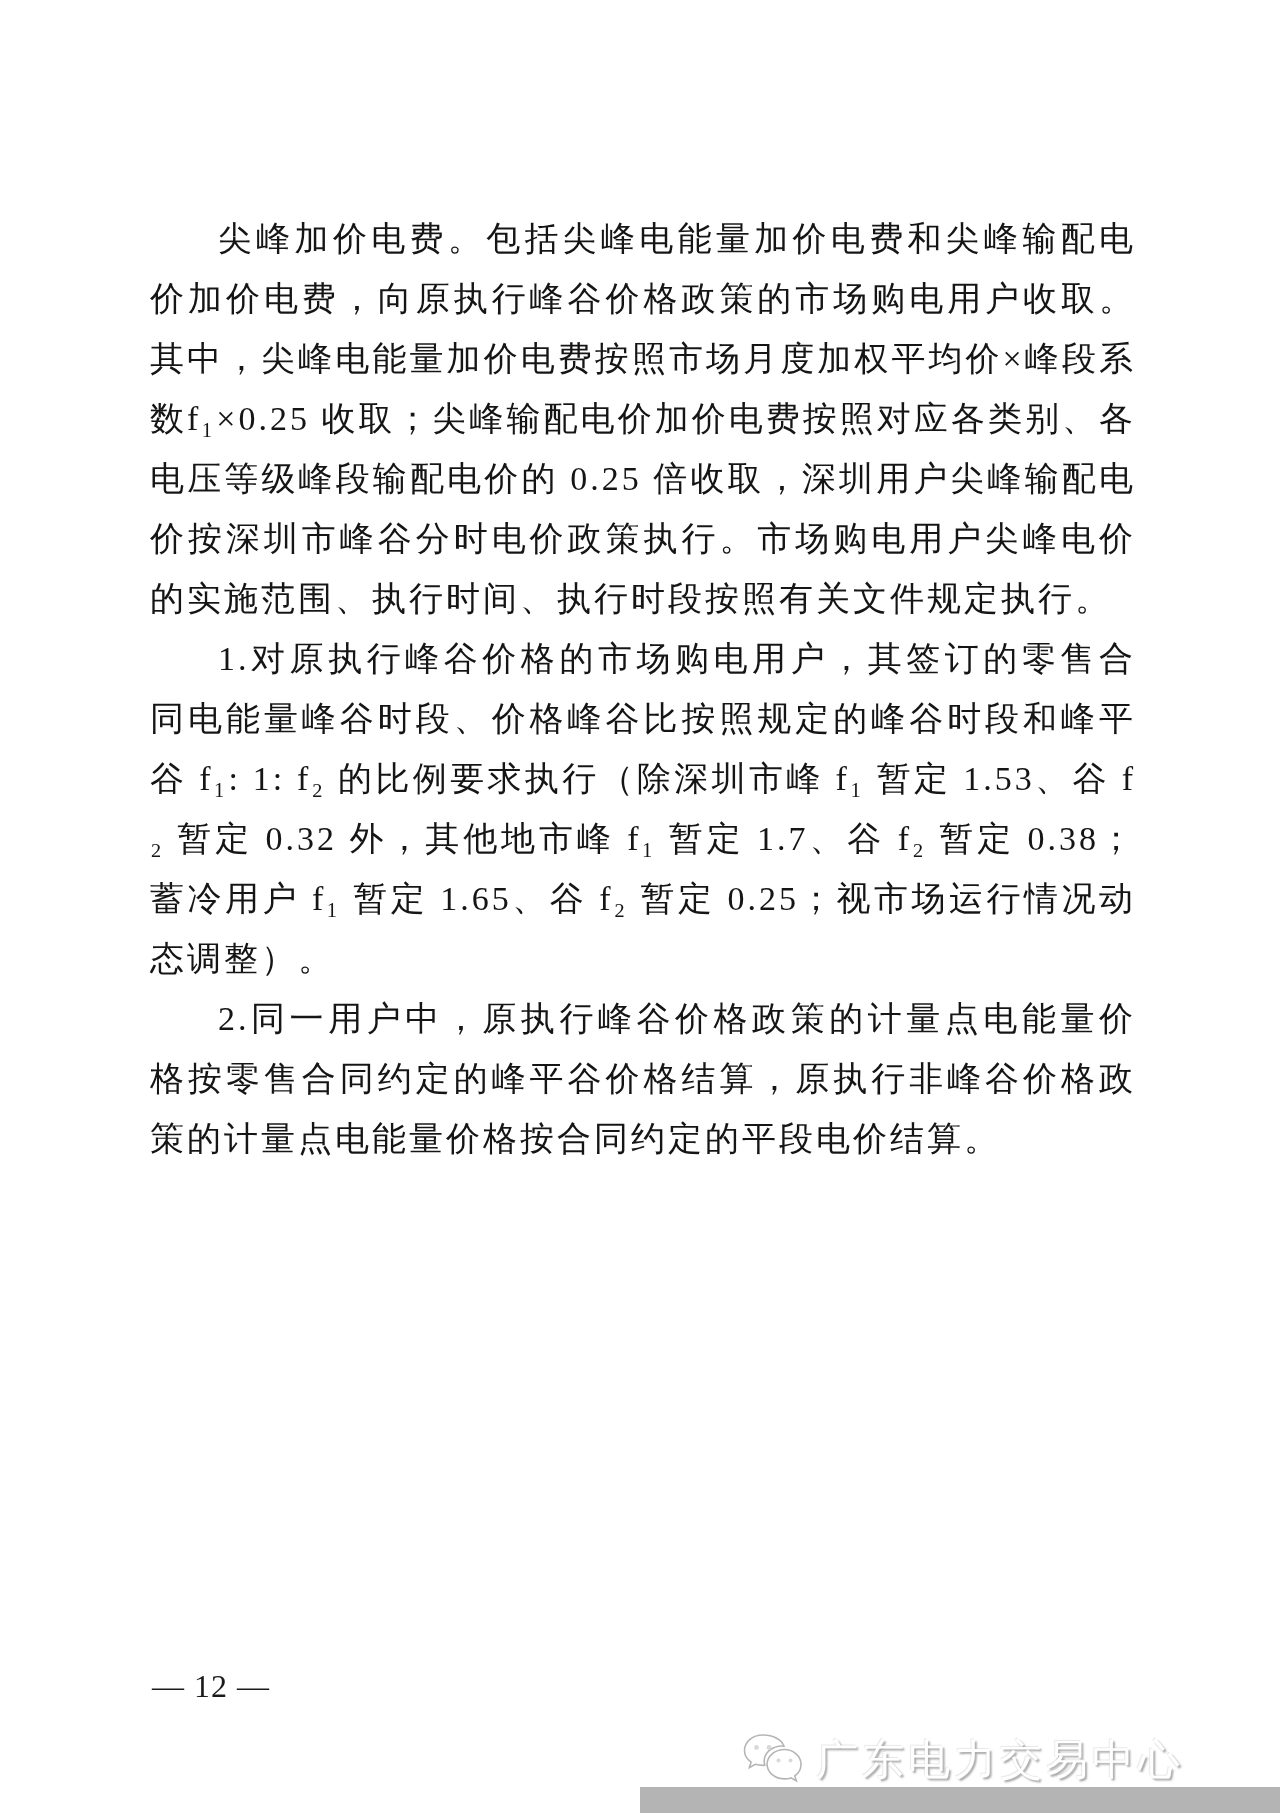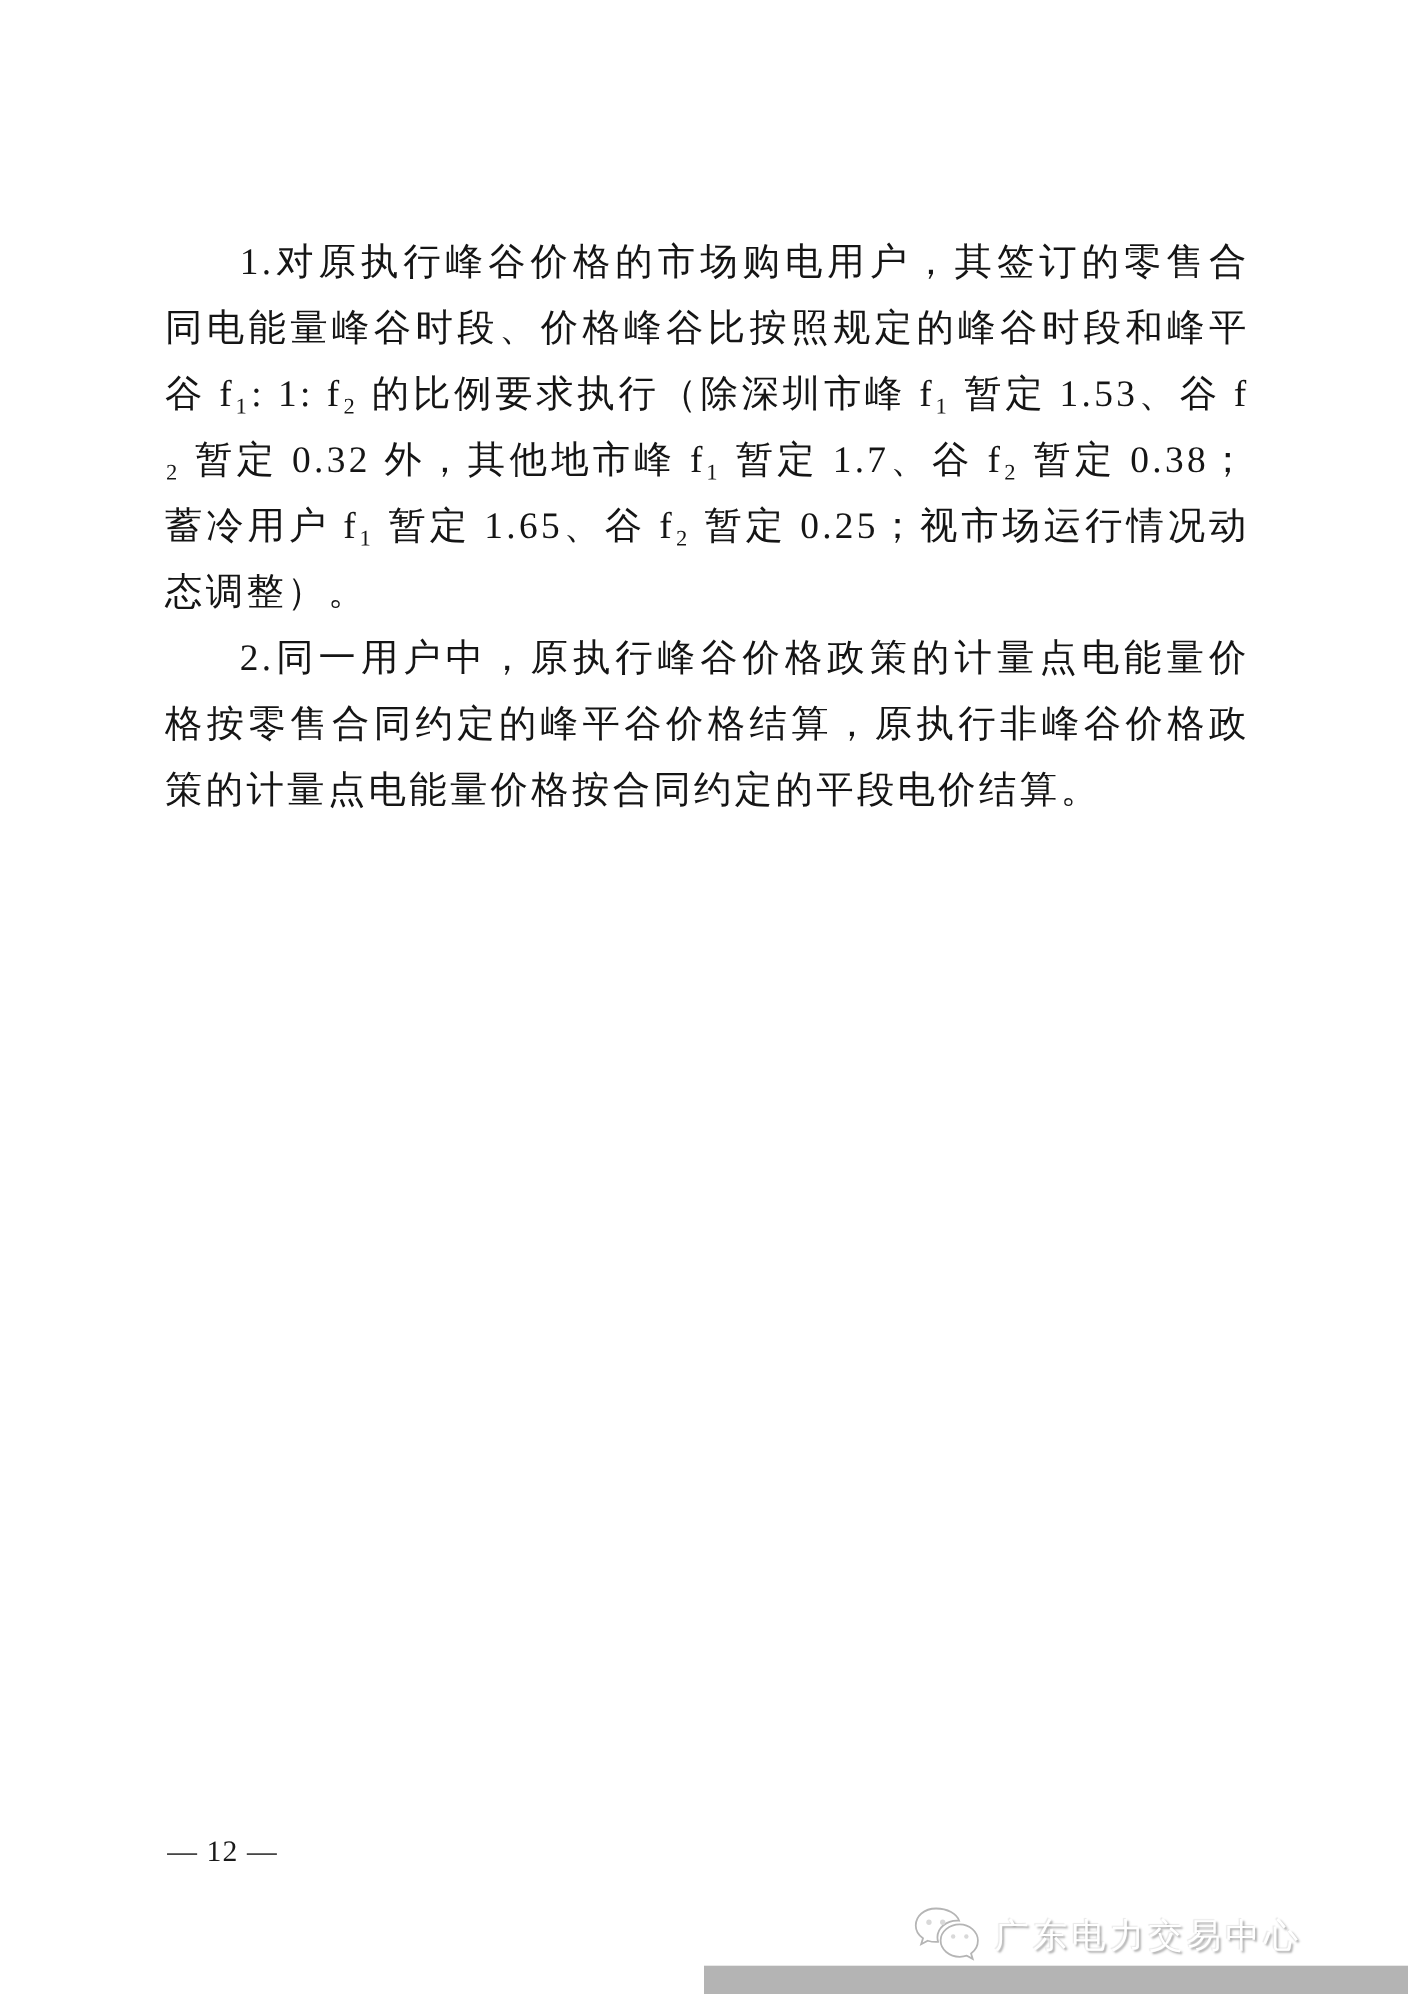--- a/index.html
+++ b/index.html
@@ -24,34 +24,34 @@
     line-height: 60px;
     letter-spacing: 3px;
     text-align: justify;
     text-indent: 2em;
     word-break: break-all;
   }
   .footer {
     position: absolute;
     left: 152px;
     top: 1668px;
-    font-size: 27px;
+    font-size: 32px;
     letter-spacing: 1px;
     color: #1a1a1a;
   }
   .watermark {
     position: absolute;
     right: 96px;
     top: 1732px;
     display: flex;
     align-items: center;
     gap: 10px;
   }
   .watermark-text {
-    font-size: 31px;
+    font-size: 42px;
     letter-spacing: 4px;
     font-family: "Liberation Sans", "DejaVu Sans", sans-serif;
     color: #ffffff;
     text-shadow: 2px 2px 2px #ababab, -1px -1px 1px #e8e8e8;
     white-space: nowrap;
   }
   .wechat-icon { display: inline-block; width: 64px; height: 56px; }
   .gray-bar {
     position: absolute;
     left: 640px;
@@ -60,20 +60,21 @@
     height: 26px;
     background: #b4b4b4;
   }
 </style>
 </head>
 <body>
 
 <div class="page">
 
   <div class="content">
+    <p>尖峰加价电费。包括尖峰电能量加价电费和尖峰输配电价加价电费，向原执行峰谷价格政策的市场购电用户收取。其中，尖峰电能量加价电费按照市场月度加权平均价×峰段系数f₁×0.25 收取；尖峰输配电价加价电费按照对应各类别、各电压等级峰段输配电价的 0.25 倍收取，深圳用户尖峰输配电价按深圳市峰谷分时电价政策执行。市场购电用户尖峰电价的实施范围、执行时间、执行时段按照有关文件规定执行。</p>
     <p>1.对原执行峰谷价格的市场购电用户，其签订的零售合同电能量峰谷时段、价格峰谷比按照规定的峰谷时段和峰平谷 f₁: 1: f₂ 的比例要求执行（除深圳市峰 f₁ 暂定 1.53、谷 f₂ 暂定 0.32 外，其他地市峰 f₁ 暂定 1.7、谷 f₂ 暂定 0.38；蓄冷用户 f₁ 暂定 1.65、谷 f₂ 暂定 0.25；视市场运行情况动态调整）。</p>
     <p>2.同一用户中，原执行峰谷价格政策的计量点电能量价格按零售合同约定的峰平谷价格结算，原执行非峰谷价格政策的计量点电能量价格按合同约定的平段电价结算。</p>
   </div>
 
   <div class="footer">
     <span>— 12 —</span>
   </div>
 
   <div class="watermark">
     <span class="wechat-icon">

